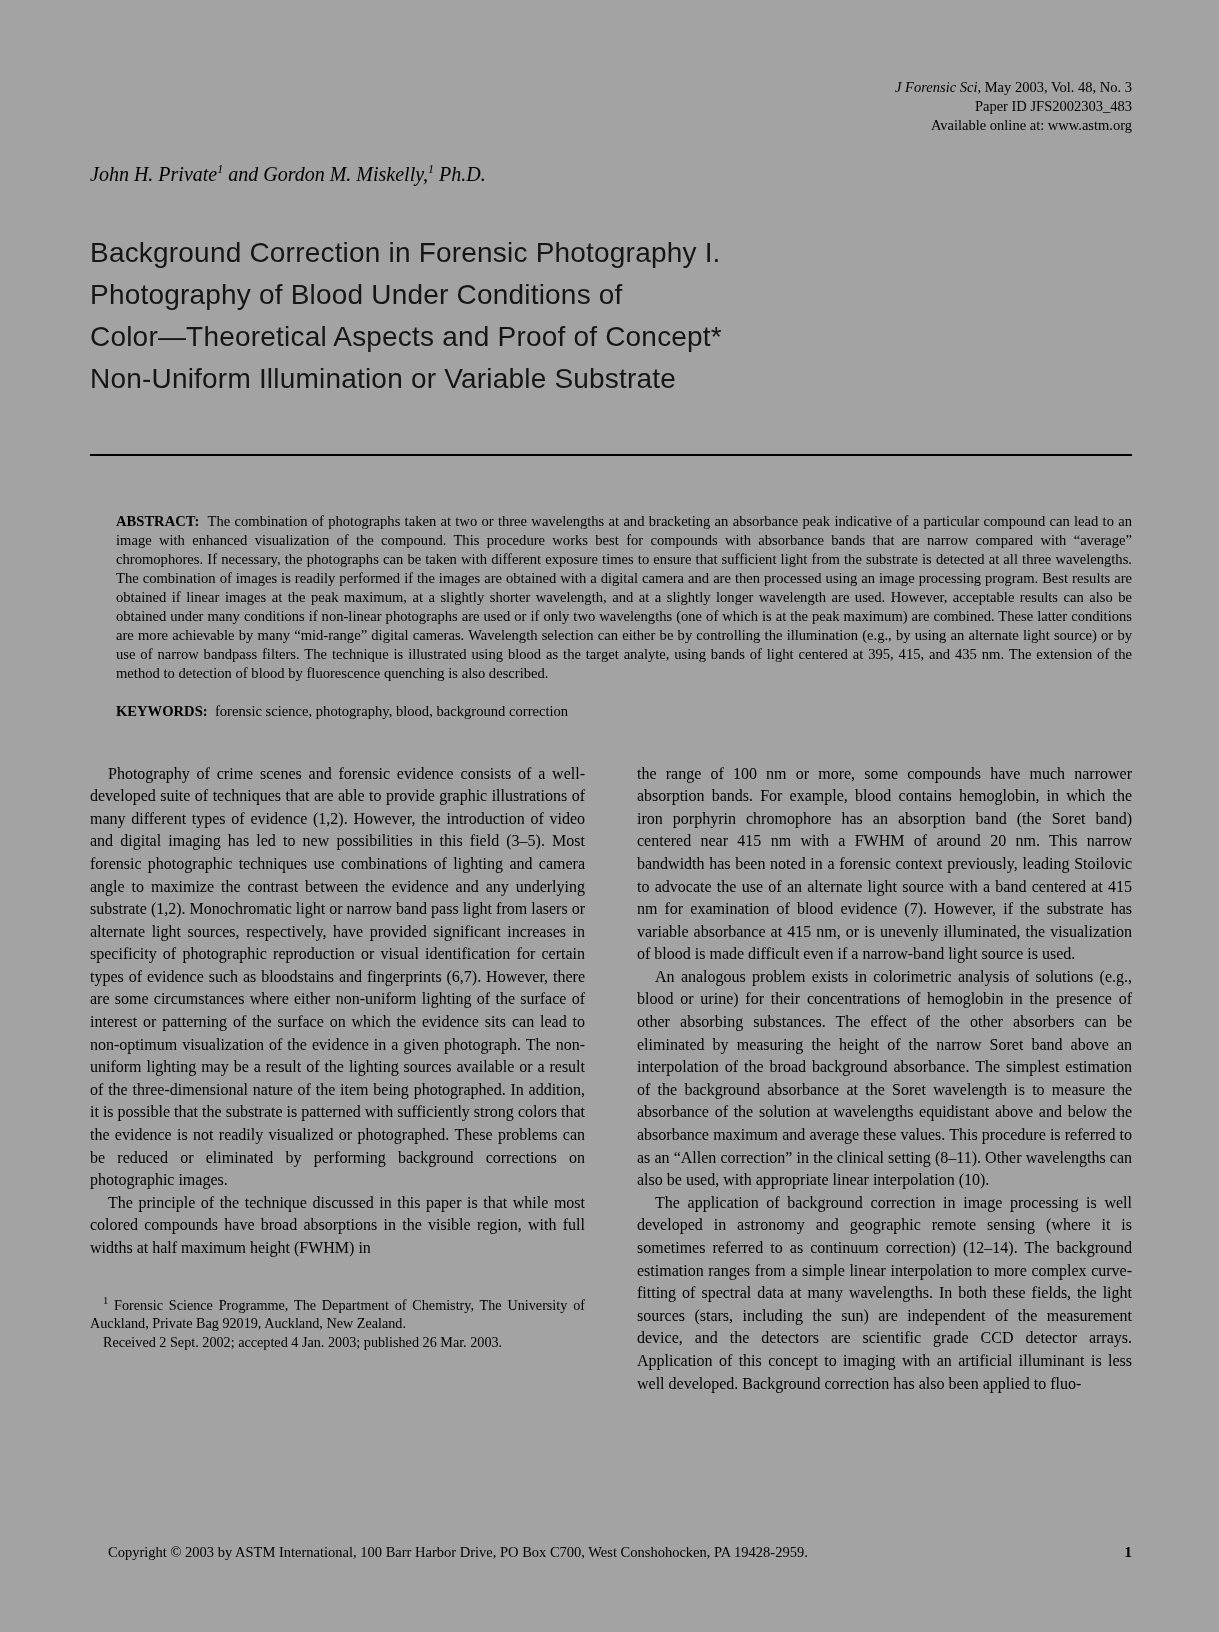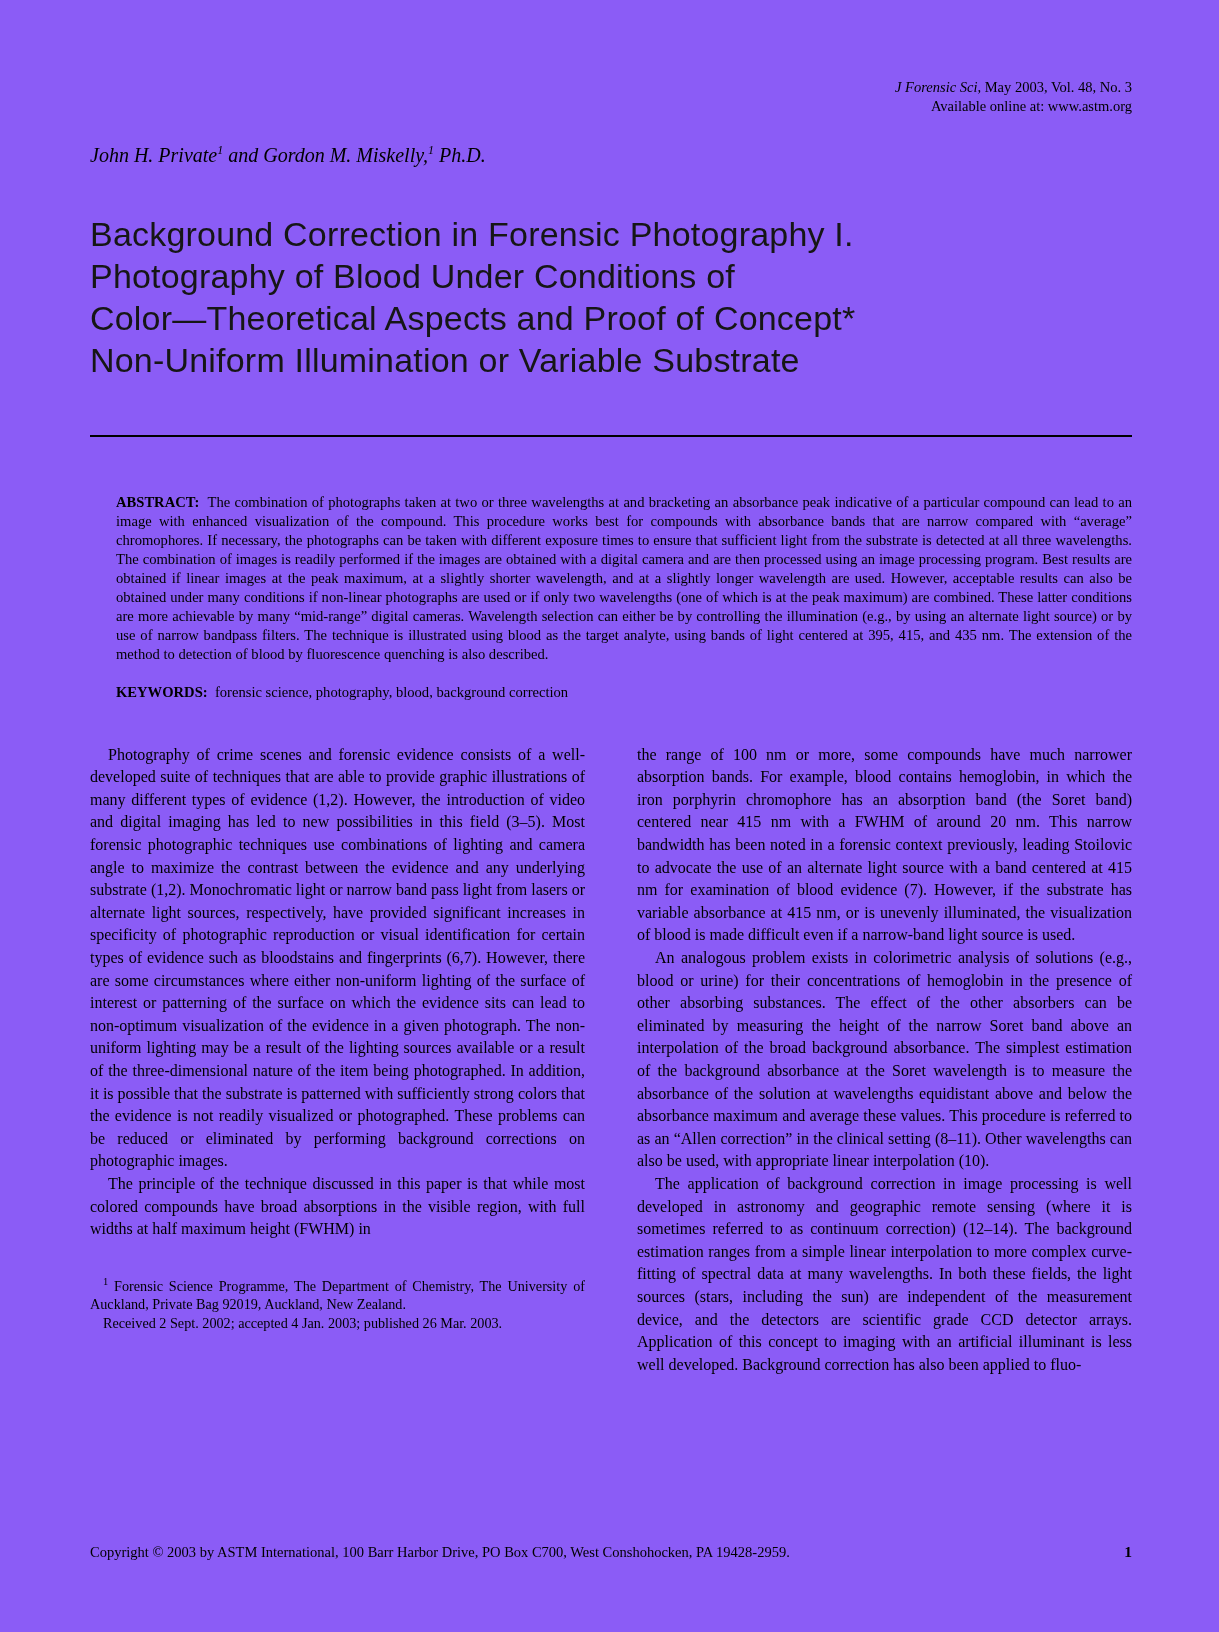--- a/index.html
+++ b/index.html
@@ -5,21 +5,21 @@
   html, body {
     margin: 0;
     padding: 0;
     background: #ffffff;
   }
   .page {
     position: relative;
     width: 1219px;
     height: 1632px;
     margin: 0 auto;
-    background: #8b5cf6;
+    background: #a3a3a3;
     box-sizing: border-box;
     padding: 78px 87px 0 90px;
     font-family: "Liberation Serif", serif;
     color: #000000;
     overflow: hidden;
   }
   
   .journal-header {
     text-align: right;
     font-size: 14.5px;
@@ -36,21 +36,21 @@
   .authors sup {
     font-size: 12px;
     line-height: 0;
     vertical-align: super;
   }
   
   .title {
     margin: 46px 0 0 0;
     font-family: "Liberation Sans", sans-serif;
     font-weight: 400;
-    font-size: 34px;
+    font-size: 28px;
     line-height: 42px;
     color: #161616;
     letter-spacing: 0.2px;
   }
   .title .title-line { display: block; }
   
   .rule {
     margin: 54px 0 0 0;
     border: none;
     border-top: 2px solid #000000;
@@ -98,40 +98,41 @@
     text-align: justify;
   }
   .footnotes sup {
     font-size: 10.5px;
     line-height: 0;
     vertical-align: super;
   }
   
   .page-footer {
     position: absolute;
-    left: 90px;
+    left: 108px;
     right: 87px;
     top: 1543px;
     display: flex;
     justify-content: space-between;
     align-items: baseline;
     font-size: 14.5px;
   }
   .page-num {
     font-weight: bold;
     font-size: 15.5px;
   }
 </style>
 </head>
 <body>
 
 <div class="page">
 
   <header class="journal-header">
     <div class="jh-line"><span class="italic">J Forensic Sci,</span><span> May 2003, Vol. 48, No. 3</span></div>
+    <div class="jh-line">Paper ID JFS2002303_483</div>
     <div class="jh-line">Available online at: www.astm.org</div>
   </header>
 
   <div class="authors"><span>John H. Private</span><sup>1</sup><span> and Gordon M. Miskelly,</span><sup>1</sup><span> Ph.D.</span></div>
 
   <h1 class="title">
     <span class="title-line">Background Correction in Forensic Photography I.</span>
     <span class="title-line">Photography of Blood Under Conditions of</span>
     <span class="title-line">Color—Theoretical Aspects and Proof of Concept*</span>
     <span class="title-line">Non-Uniform Illumination or Variable Substrate</span>

